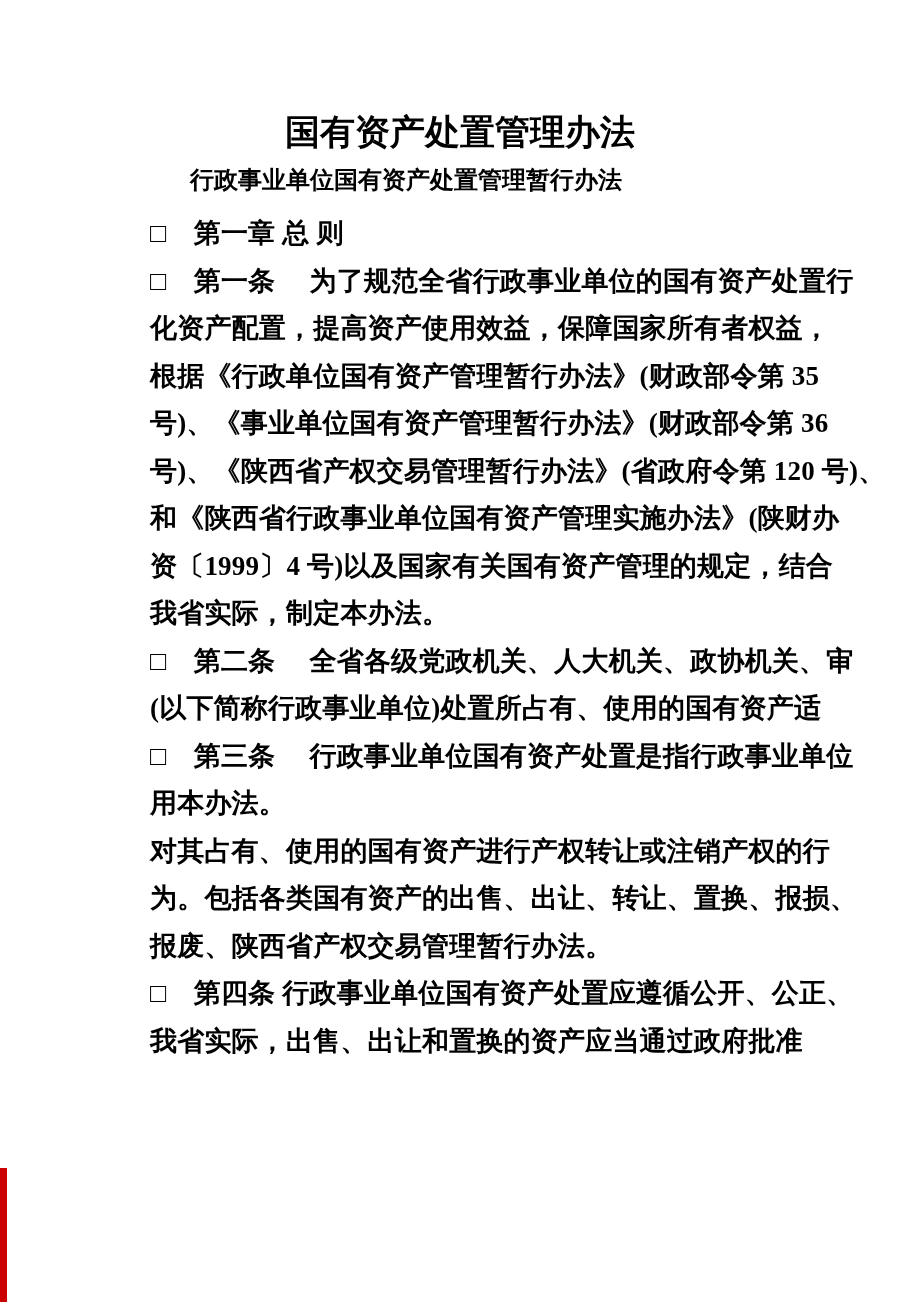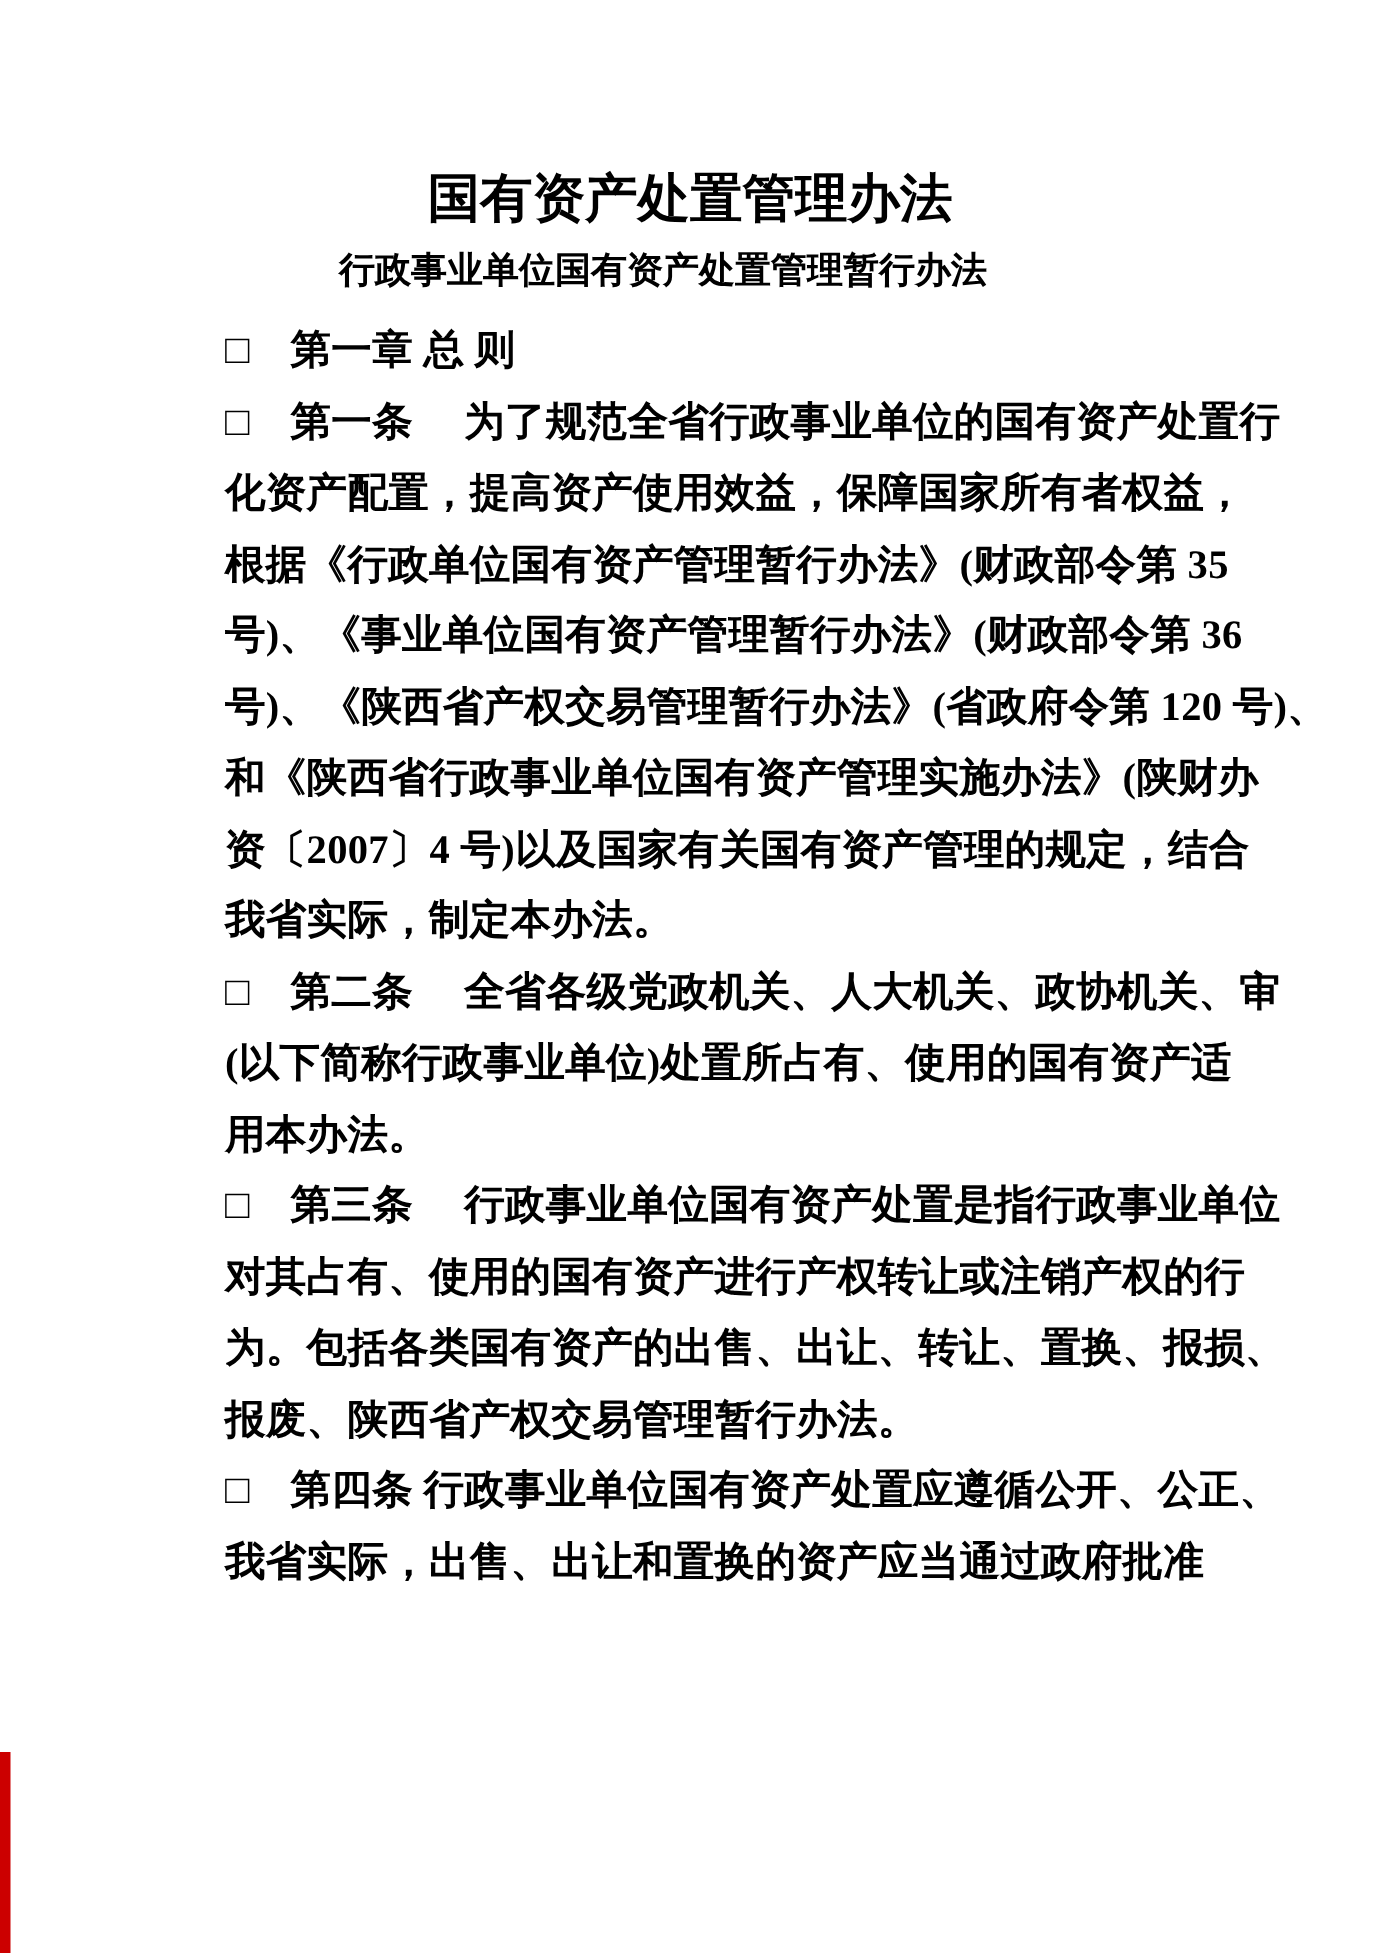--- a/index.html
+++ b/index.html
@@ -27,21 +27,20 @@
     letter-spacing: 0px;
     white-space: pre;
   }
   .doc-subtitle {
     position: absolute;
     top: 164px;
     left: 190px;
     font-size: 24px;
     font-weight: 600;
     white-space: pre;
-    margin-left: 36px;
   }
   .doc-body {
     position: absolute;
     top: 210px;
     left: 140px;
     width: 740px;
   }
   .doc-line {
     height: 47.5px;
     line-height: 47.5px;
@@ -70,26 +69,26 @@
   <div class="doc-subtitle">行政事业单位国有资产处置管理暂行办法</div>
 
   <div class="doc-body">
       <div class="doc-line">□　第一章 总 则</div>
       <div class="doc-line">□　第一条　 为了规范全省行政事业单位的国有资产处置行</div>
       <div class="doc-line">化资产配置，提高资产使用效益，保障国家所有者权益，</div>
       <div class="doc-line">根据《行政单位国有资产管理暂行办法》(财政部令第 35</div>
       <div class="doc-line">号)、《事业单位国有资产管理暂行办法》(财政部令第 36</div>
       <div class="doc-line">号)、《陕西省产权交易管理暂行办法》(省政府令第 120 号)、</div>
       <div class="doc-line">和《陕西省行政事业单位国有资产管理实施办法》(陕财办</div>
-      <div class="doc-line">资〔2007〕4 号)以及国家有关国有资产管理的规定，结合</div>
+      <div class="doc-line">资〔1999〕4 号)以及国家有关国有资产管理的规定，结合</div>
       <div class="doc-line">我省实际，制定本办法。</div>
       <div class="doc-line">□　第二条　 全省各级党政机关、人大机关、政协机关、审</div>
       <div class="doc-line">(以下简称行政事业单位)处置所占有、使用的国有资产适</div>
+      <div class="doc-line">□　第三条　 行政事业单位国有资产处置是指行政事业单位</div>
       <div class="doc-line">用本办法。</div>
-      <div class="doc-line">□　第三条　 行政事业单位国有资产处置是指行政事业单位</div>
       <div class="doc-line">对其占有、使用的国有资产进行产权转让或注销产权的行</div>
       <div class="doc-line">为。包括各类国有资产的出售、出让、转让、置换、报损、</div>
       <div class="doc-line">报废、陕西省产权交易管理暂行办法。</div>
       <div class="doc-line">□　第四条 行政事业单位国有资产处置应遵循公开、公正、</div>
       <div class="doc-line">我省实际，出售、出让和置换的资产应当通过政府批准</div>
     </div>
 
   <div class="edge-marker" style="background: rgb(204, 0, 0);"></div>
 
 </div>

